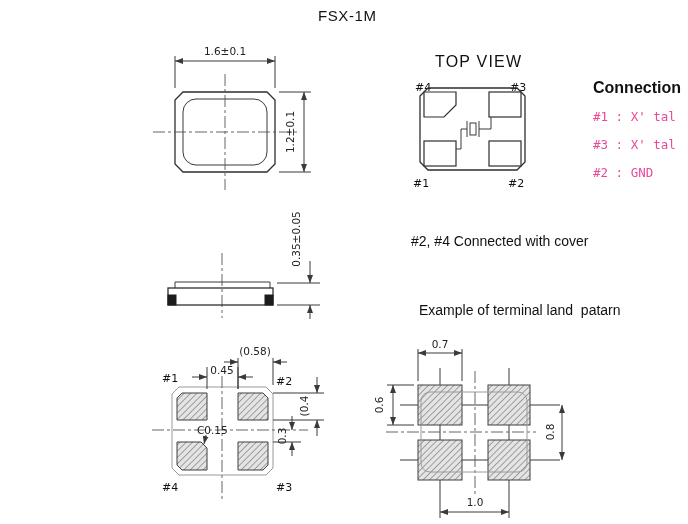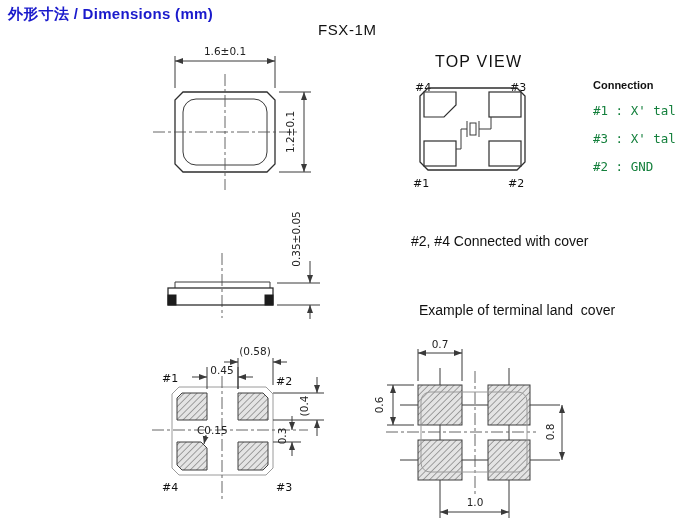--- a/index.html
+++ b/index.html
@@ -2,25 +2,25 @@
 <html><head>
 <meta charset="utf-8">
 <style>
   html,body{margin:0;padding:0;background:#fff;}
   .canvas{
     position:relative;width:688px;height:524px;background:#ffffff;overflow:hidden;
     font-family:"Liberation Sans","DejaVu Sans",sans-serif;color:#1a1a1a;
   }
   .abs{position:absolute;}
   .page-title{left:8px;top:5px;font-size:15px;font-weight:bold;color:#1a1acc;letter-spacing:.3px;}
-  .part-number{left:318px;top:21px;font-size:15px;color:#111;letter-spacing:.6px;}
+  .part-number{left:318px;top:7px;font-size:15px;color:#111;letter-spacing:.6px;}
   .topview-title{left:435px;top:53px;font-size:16px;color:#111;letter-spacing:1.2px;}
   .connection{left:593px;top:79px;width:95px;}
-  .conn-title{font-size:11px;font-weight:bold;margin-bottom:3px;color:#111;}
-  .conn-row{font-family:"DejaVu Sans Mono","Liberation Mono",monospace;font-size:12.5px;line-height:17px;color:#15803d;white-space:pre;margin-top:11px;}
+  .conn-title{font-size:16px;font-weight:bold;margin-bottom:3px;color:#111;}
+  .conn-row{font-family:"DejaVu Sans Mono","Liberation Mono",monospace;font-size:12.5px;line-height:17px;color:#ec4899;white-space:pre;margin-top:11px;}
   .note{font-size:14px;color:#111;white-space:pre;}
   .note-cover{left:411px;top:233px;}
   .note-land{left:419px;top:302px;}
   svg{overflow:visible;}
   svg text{font-family:"DejaVu Sans","Liberation Sans",sans-serif;font-size:10.5px;fill:#222;}
   svg text.lbl{font-size:11px;fill:#111;}
   .ln{stroke:#3a3a3a;stroke-width:1;fill:none;}
   .ln2{stroke:#2e2e2e;stroke-width:1.3;fill:none;}
   .ln3{stroke:#9a9a9a;stroke-width:1;fill:none;}
   .cl{stroke:#555;stroke-width:.9;fill:none;stroke-dasharray:12 3 3 3;}
@@ -41,33 +41,32 @@
       <marker id="as" markerWidth="10" markerHeight="8" refX="8" refY="3" orient="auto-start-reverse" markerUnits="userSpaceOnUse">
         <path d="M0,0 L8,3 L0,6 Z" fill="#3a3a3a"></path>
       </marker>
       <pattern id="hatch" width="4.5" height="4.5" patternUnits="userSpaceOnUse" patternTransform="rotate(-45)">
         <rect width="4.5" height="4.5" fill="#e4e4e4"></rect>
         <line x1="0" y1="0" x2="4.5" y2="0" stroke="#6f6f6f" stroke-width="1.2"></line>
       </pattern>
     </defs>
   </svg>
 
-  <div class="abs page-title">外形寸法 / Dimensions (mm)</div>
   <div class="abs part-number">FSX-1M</div>
   <div class="abs topview-title">TOP VIEW</div>
 
   <div class="abs connection">
     <div class="conn-title">Connection</div>
     <div class="conn-row">#1 : X' tal</div>
     <div class="conn-row">#3 : X' tal</div>
     <div class="conn-row">#2 : GND</div>
   </div>
 
   <div class="abs note note-cover">#2, #4 Connected with cover</div>
-  <div class="abs note note-land">Example of terminal land  cover</div>
+  <div class="abs note note-land">Example of terminal land  patarn</div>
 
   <svg class="abs" style="left:140px;top:40px" width="200" height="160">
     <path class="ln" d="M35,16 V48 M135,16 V48"></path>
     <line class="ln" x1="35" y1="21" x2="135" y2="21" marker-start="url(#as)" marker-end="url(#ae)"></line>
     <text x="85" y="15" text-anchor="middle">1.6±0.1</text>
     <path class="ln2" d="M43,52 H127 L135,60 V124 L127,132 H43 L35,124 V60 Z"></path>
     <rect class="ln" x="43" y="59" width="84" height="66" rx="13"></rect>
     <path class="cl" d="M13,92 H159"></path>
     <path class="cl" d="M85,34 V150"></path>
     <path class="ln" d="M139,52 H171 M139,132 H171"></path>

